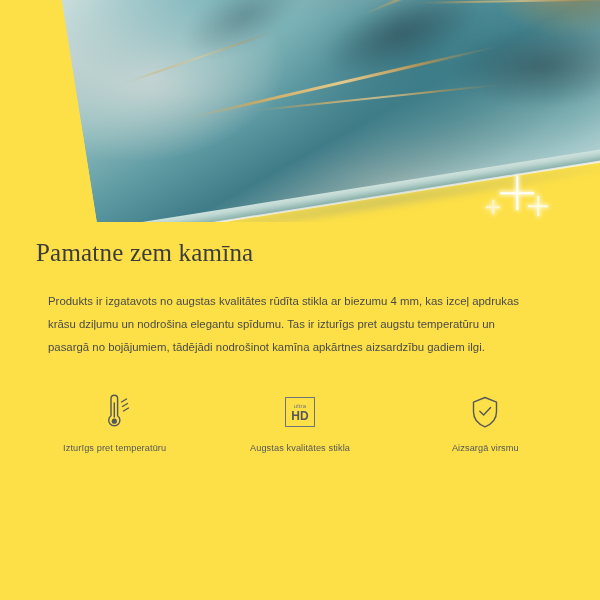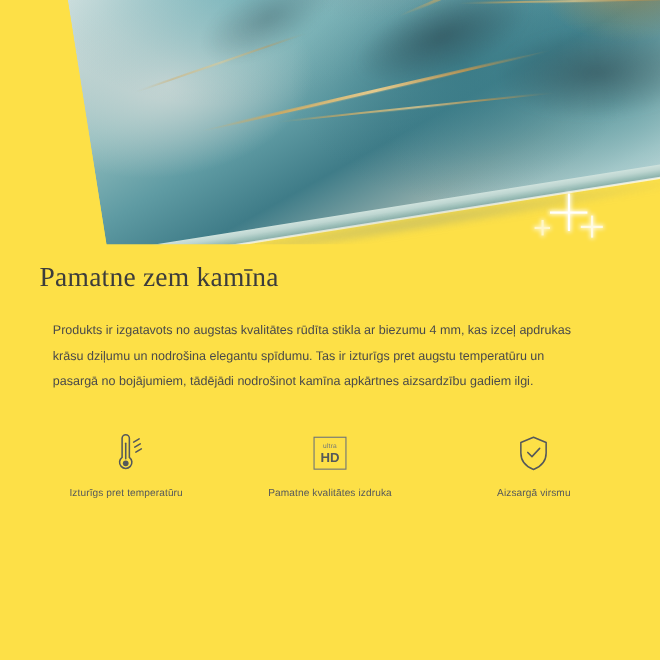--- a/index.html
+++ b/index.html
@@ -248,21 +248,21 @@
         <div class="feat-label">Izturīgs pret temperatūru</div>
       </div>
 
       <div class="feat">
         <div class="feat-icon">
           <div class="hd-badge">
             <span class="u">ultra</span>
             <span class="h">HD</span>
           </div>
         </div>
-        <div class="feat-label">Pamatne kvalitātes izdruka</div>
+        <div class="feat-label">Augstas kvalitātes stikla</div>
       </div>
 
       <div class="feat">
         <div class="feat-icon">
           <svg width="34" height="38" viewBox="0 0 34 38" fill="none" stroke="#55585a" stroke-width="1.4" stroke-linejoin="round" stroke-linecap="round">
             <path d="M17 4.5 5.5 9.2v9.6c0 7.2 4.9 12.4 11.5 15 6.6-2.6 11.5-7.8 11.5-15V9.2z"></path>
             <polyline points="11.8,18.3 15.6,22.1 22.6,14.6"></polyline>
           </svg>
         </div>
         <div class="feat-label">Aizsargā virsmu</div>

